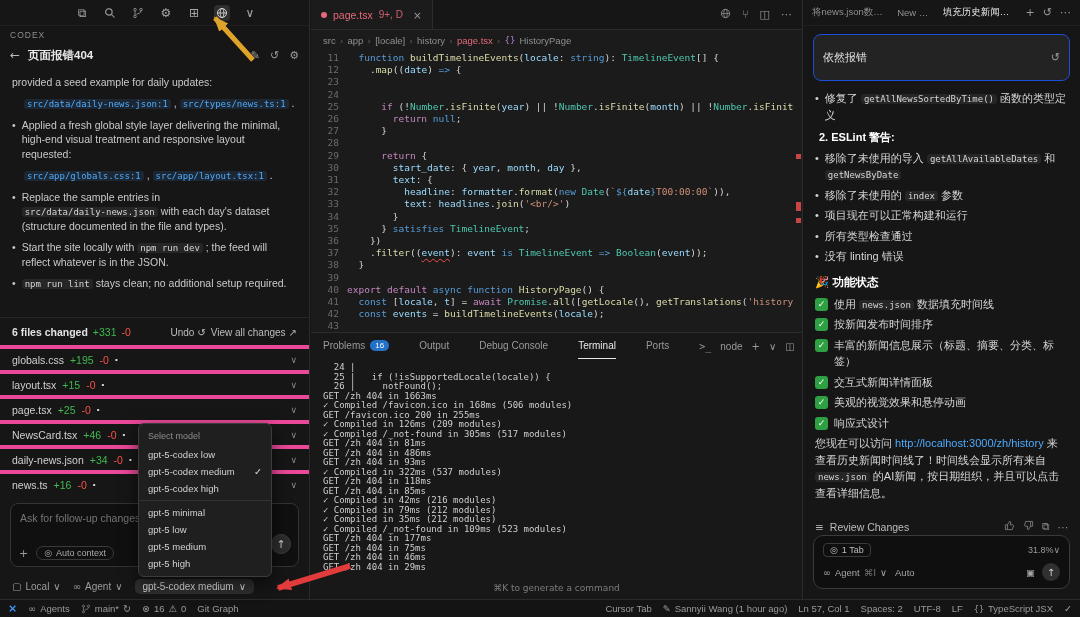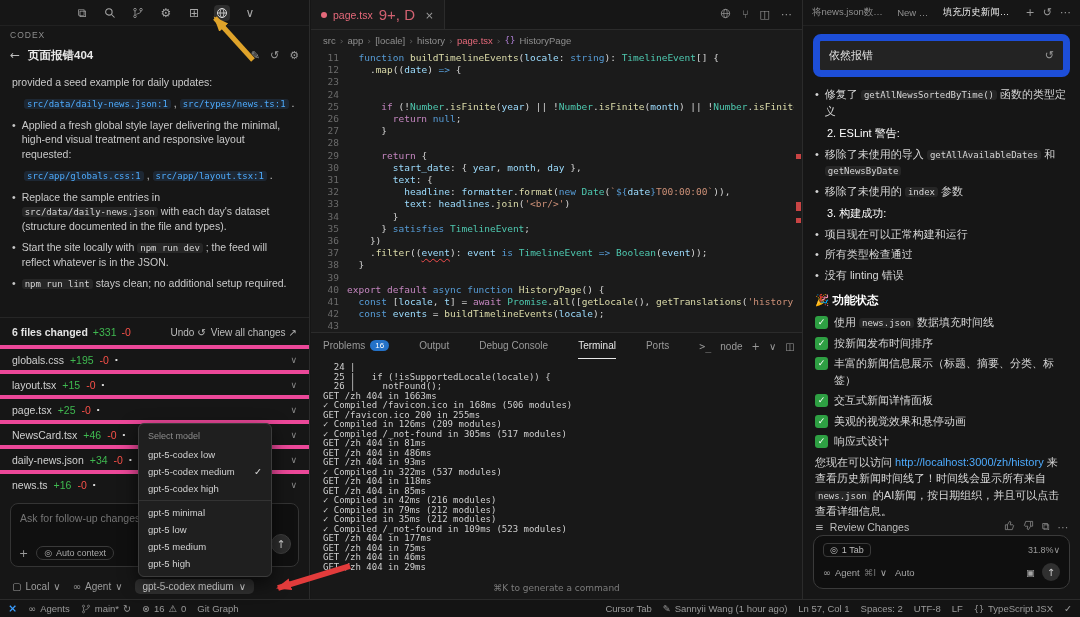--- a/index.html
+++ b/index.html
@@ -56,21 +56,21 @@
   .dropdown{position:absolute;left:138px;bottom:22px;width:134px;background:#1f1f1f;border:1px solid #3c3c3c;border-radius:6px;box-shadow:0 6px 18px rgba(0,0,0,.6);padding:4px 0;z-index:40}
   .dd-header{padding:3px 9px 5px;font-size:9px;color:#8d8d8d}
   .dd-item{display:flex;align-items:center;justify-content:space-between;padding:3px 9px;font-size:9.5px;color:#d2d2d2}
   .dd-item .dd-check{color:#d2d2d2}
   .dd-divider{height:1px;background:#333;margin:3px 0}
 
   
   .ed-tabbar{height:30px;flex:none;background:#161616;border-bottom:1px solid #2b2b2b;display:flex;align-items:stretch}
   .ed-tab{display:flex;align-items:center;gap:6px;padding:0 10px;background:#1b1b1b;border-right:1px solid #2b2b2b;font-size:10.5px;color:#e5697a}
   .ed-tab .fdot{width:6px;height:6px;border-radius:50%;background:#e5697a}
-  .ed-tab .badge{font-size:15px;color:#e5697a;opacity:.9}
+  .ed-tab .badge{font-size:10px;color:#e5697a;opacity:.9}
   .ed-tab .close{color:#9a9a9a;margin-left:4px}
   .ed-tab-actions{margin-left:auto;display:flex;align-items:center;gap:11px;padding-right:10px;color:#9a9a9a;font-size:11px}
   .ed-crumbs{height:20px;flex:none;display:flex;align-items:center;gap:4px;padding:0 12px;font-size:9.5px;color:#8f8f8f;white-space:nowrap}
   .ed-crumbs .sep{color:#5f5f5f}
   .ed-crumbs .err{color:#e5697a}
   .ed-crumbs .sym{color:#b180d7;font-size:9px}
   .ed-code{flex:1;display:flex;overflow:hidden;position:relative}
   .gutter{width:36px;flex:none;text-align:right;padding:2px 8px 0 0;color:#6b6b6b;font:9.5px/12.2px "DejaVu Sans Mono",monospace}
   .codecol{flex:1;overflow:hidden;padding-top:2px;font:9.5px/12.2px "DejaVu Sans Mono",monospace;white-space:pre;color:#d4d4d4}
   .kb{color:#569cd6}.kp{color:#c586c0}.fn{color:#dcdcaa}.ty{color:#4ec9b0}.va{color:#9cdcfe}.st{color:#ce9178}.pl{color:#d4d4d4}
@@ -85,25 +85,25 @@
   .badge-blue{background:#2472c8;color:#fff;font-size:8px;border-radius:8px;padding:0 5px;line-height:11px}
   .pn-actions{margin-left:auto;display:flex;align-items:center;gap:9px;color:#9a9a9a;font-size:10px}
   .pn-term{flex:1;overflow:hidden;padding:4px 12px;font:9px/9.5px "DejaVu Sans Mono",monospace;color:#cfcfcf;white-space:pre}
   .pn-hint{height:16px;flex:none;text-align:center;font-size:9px;color:#7c7c7c}
 
   
   .as-tabs{height:26px;flex:none;display:flex;align-items:center;gap:10px;padding:0 9px;font-size:9.5px;color:#8f8f8f;border-bottom:1px solid #212121;white-space:nowrap}
   .as-tab{overflow:hidden;text-overflow:ellipsis;max-width:92px}
   .as-tab.active{color:#eaeaea}
   .as-tabacts{margin-left:auto;display:flex;gap:8px;color:#9a9a9a;font-size:11px}
-  .as-usermsg{flex:none;margin:8px 10px 4px;background:#232323;border:7px solid #1d4ed8;border-radius:8px;padding:7px 9px;font-size:11px;color:#e2e2e2;display:flex;align-items:center}
+  .as-usermsg{flex:none;margin:8px 10px 4px;background:#232323;border:1px solid #1d4ed8;border-radius:8px;padding:15px 9px;font-size:11px;color:#e2e2e2;display:flex;align-items:center}
   .as-usermsg .re{margin-left:auto;color:#9a9a9a;font-size:11px}
   .as-content{flex:1;overflow:hidden;padding:5px 12px 0;font-size:11px;line-height:1.5;color:#d6d6d6}
   .as-content .blk{margin:0 0 4px}
-  .blk.strong{font-weight:400;color:#fff;margin:6px 12px 4px}
+  .blk.strong{font-weight:700;color:#fff;margin:6px 4px 4px}
   .blk.heading{font-weight:700;color:#fff;margin:9px 0 5px;font-size:11.5px}
   .checkbadge{display:inline-block;flex:none;width:13px;height:13px;background:#2ea043;border-radius:3px;color:#fff;font-size:9px;line-height:13px;text-align:center;margin-top:2px}
   .blk.check{display:flex;gap:6px}
   .as-review{flex:none;display:flex;align-items:center;gap:6px;margin:4px 12px 2px;font-size:10.5px;color:#bdbdbd}
   .as-review .racts{margin-left:auto;display:flex;gap:8px;color:#8f8f8f;align-items:center}
   .as-composer{flex:none;margin:auto 10px 10px;border:1px solid #3a3a3a;border-radius:10px;background:#0f0f0f;padding:7px 9px;display:flex;flex-direction:column;gap:6px}
   .as-row1{display:flex;align-items:center;gap:6px;color:#9a9a9a;font-size:9px}
   .chipbox{display:inline-flex;align-items:center;gap:4px;border:1px solid #3a3a3a;border-radius:4px;padding:1px 6px;font-size:9px;color:#bdbdbd}
   .as-row1 .pct{margin-left:auto;display:flex;align-items:center}
   .as-input{background:transparent;border:none;outline:none;color:#cfcfcf;font-size:10.5px;width:100%;font-family:"Liberation Sans",sans-serif}
@@ -438,21 +438,20 @@
       </div>
       <div class="blk strong"><span class="btxt"><span>2. ESLint 警告:</span></span></div>
       <div class="blk bullet">
         <span class="marker">•</span>
         <span class="btxt"><span>移除了未使用的导入 </span><span class="chip">getAllAvailableDates</span><span> 和 </span><span class="chip">getNewsByDate</span></span>
       </div>
       <div class="blk bullet">
         <span class="marker">•</span>
         <span class="btxt"><span>移除了未使用的 </span><span class="chip">index</span><span> 参数</span></span>
       </div>
-      <div class="blk strong"><span class="btxt"><span>3. 构建成功:</span></span></div>
       <div class="blk bullet">
         <span class="marker">•</span>
         <span class="btxt"><span>项目现在可以正常构建和运行</span></span>
       </div>
       <div class="blk bullet">
         <span class="marker">•</span>
         <span class="btxt"><span>所有类型检查通过</span></span>
       </div>
       <div class="blk bullet">
         <span class="marker">•</span>

